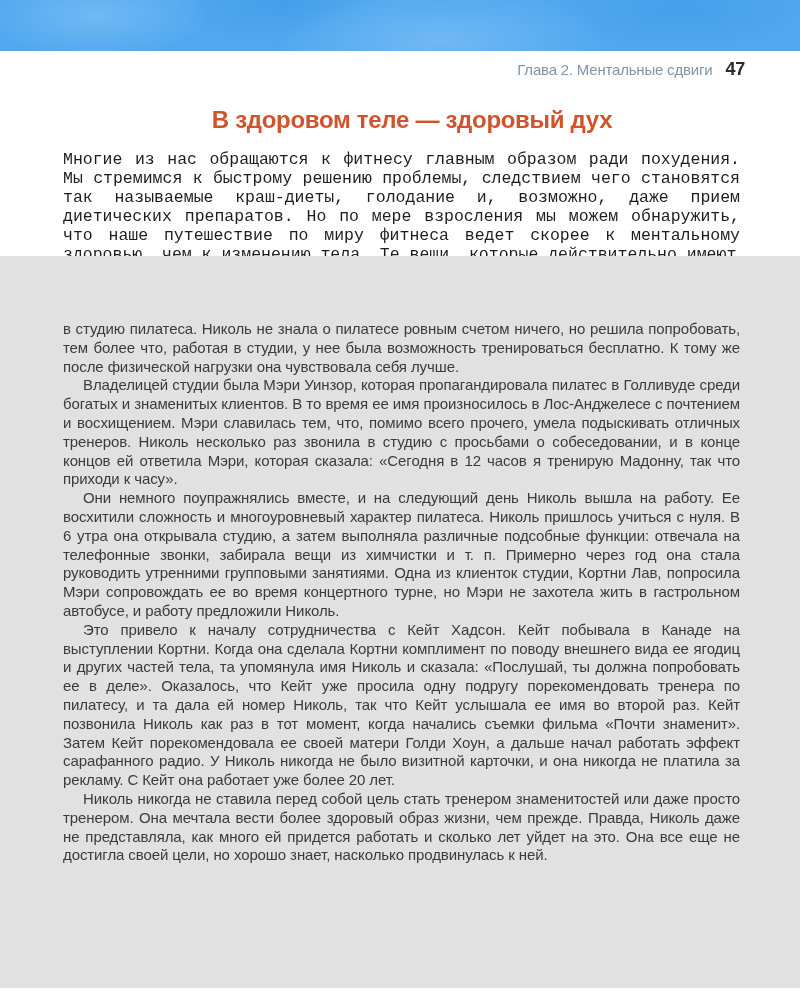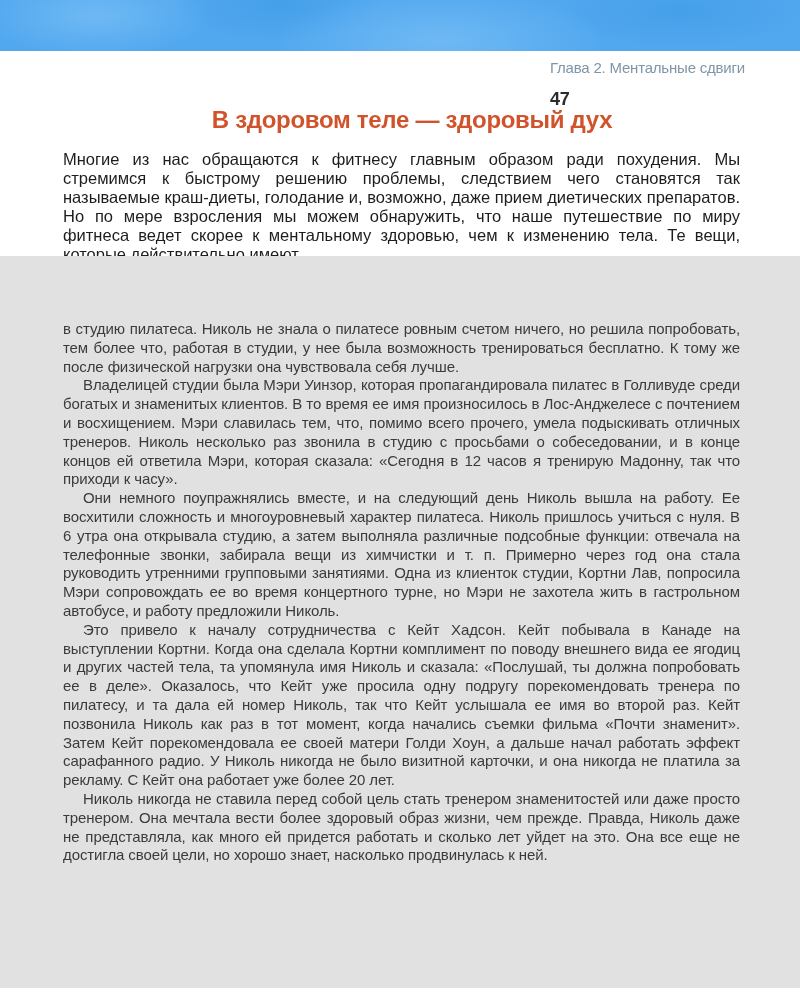--- a/index.html
+++ b/index.html
@@ -6,21 +6,21 @@
     --band-blue:#52a8ef;
     --band-blue-light:#6fb9f4;
     --band-blue-dark:#459fe9;
     --title-orange:#d1532b;
     --runhead-gray-blue:#7f95a8;
     --page-number-dark:#2b2b2b;
     --section-gray:#e1e1e1;
     --body-gray-text:#3b3b3b;
     --serif-text:#1d1d1d;
   }
-  *{margin:0;padding:0;box-sizing:border-box;flex-direction:column;}
+  *{margin:0;padding:0;box-sizing:border-box;}
   html,body{width:800px;height:1000px;}
   body{
     position:relative;
     background:#ffffff;
     overflow:hidden;
     font-family:"Liberation Sans", sans-serif;
   }
   .blue-band{
     position:absolute;top:0;left:0;width:800px;height:51px;
     background:
@@ -45,21 +45,21 @@
   }
   .section-title{
     position:absolute;top:106px;left:12px;width:800px;
     text-align:center;
     color:var(--title-orange);
     font-size:24px;font-weight:bold;
     letter-spacing:-0.3px;
   }
   .intro{
     position:absolute;top:150px;left:63px;width:677px;
-    font-family:Liberation Sans, sans-serif;
+    font-family:Liberation Mono, monospace;
     font-size:16.5px;line-height:19px;
     color:var(--serif-text);
     text-align:justify;
   }
   .gray-section{
     position:absolute;top:256px;left:0;width:800px;height:732px;
     background:var(--section-gray);
     padding:64px 60px 0 63px;
     overflow:hidden;
   }

